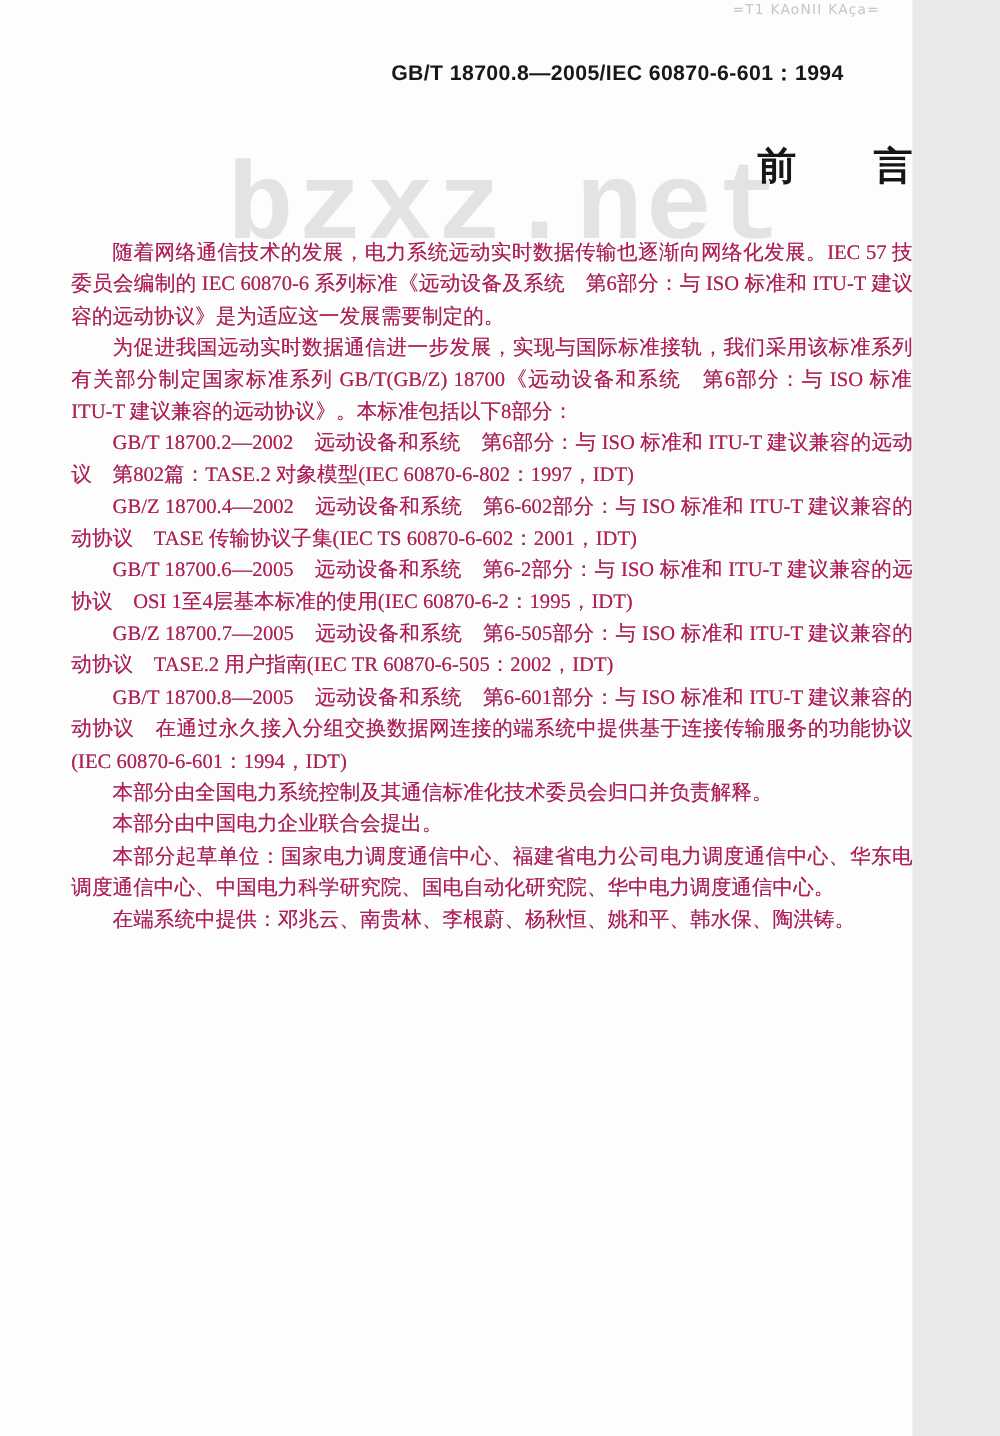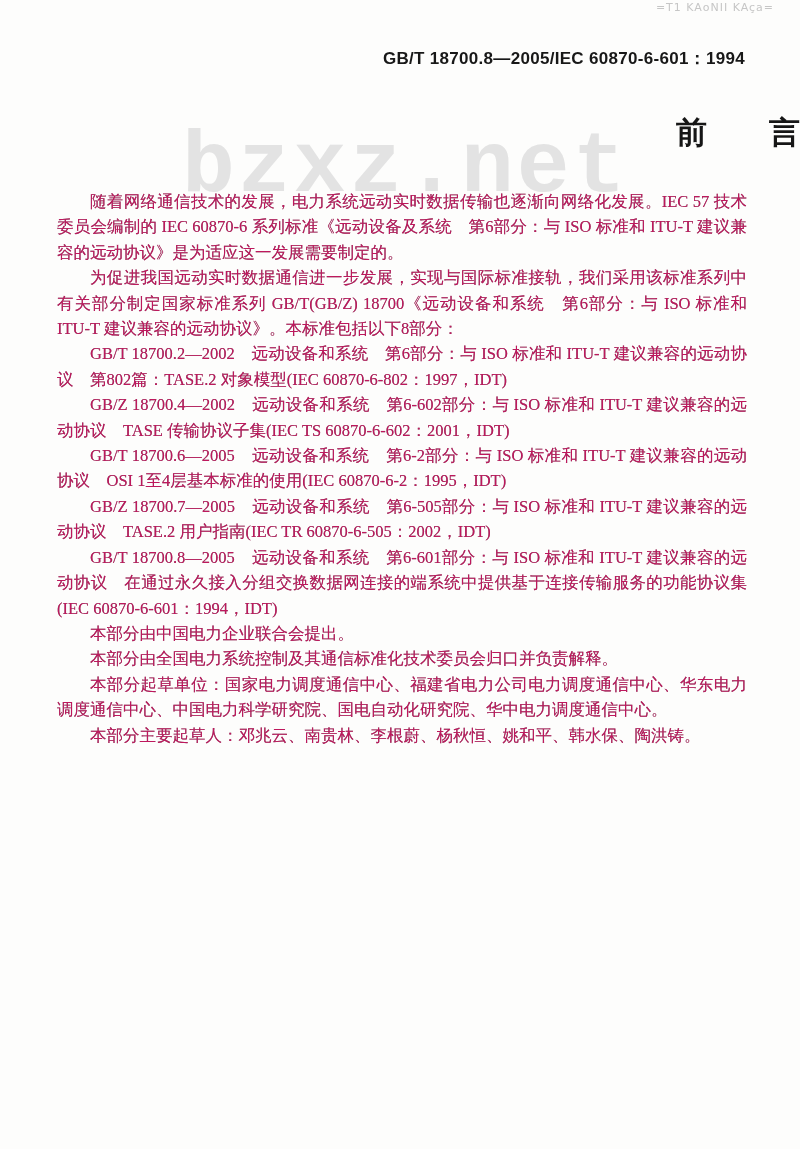--- a/index.html
+++ b/index.html
@@ -4,21 +4,21 @@
 <style>
   * { margin: 0; padding: 0; box-sizing: border-box; }
   html, body { background: #e9e9e9; }
   body {
     width: 800px; height: 1149px;
     font-family: "Liberation Serif", "DejaVu Serif", serif;
     position: relative;
   }
   .page {
     position: relative;
-    width: 800px; height: 1149px;
+    width: 730px; height: 1149px;
     background: #fdfdfc;
     overflow: hidden;
   }
   .corner-mark {
     position: absolute;
     top: 1px; right: 26px;
     font-family: "DejaVu Sans", sans-serif;
     font-size: 11px;
     letter-spacing: 1px;
     color: #c6c6c6;
@@ -82,18 +82,18 @@
   <h1 class="title">前　　言</h1>
 
   <div class="content">
       <p>随着网络通信技术的发展，电力系统远动实时数据传输也逐渐向网络化发展。IEC 57 技术委员会编制的 IEC 60870-6 系列标准《远动设备及系统　第6部分：与 ISO 标准和 ITU-T 建议兼容的远动协议》是为适应这一发展需要制定的。</p>
       <p>为促进我国远动实时数据通信进一步发展，实现与国际标准接轨，我们采用该标准系列中有关部分制定国家标准系列 GB/T(GB/Z) 18700《远动设备和系统　第6部分：与 ISO 标准和 ITU-T 建议兼容的远动协议》。本标准包括以下8部分：</p>
       <p>GB/T 18700.2—2002　远动设备和系统　第6部分：与 ISO 标准和 ITU-T 建议兼容的远动协议　第802篇：TASE.2 对象模型(IEC 60870-6-802：1997，IDT)</p>
       <p>GB/Z 18700.4—2002　远动设备和系统　第6-602部分：与 ISO 标准和 ITU-T 建议兼容的远动协议　TASE 传输协议子集(IEC TS 60870-6-602：2001，IDT)</p>
       <p>GB/T 18700.6—2005　远动设备和系统　第6-2部分：与 ISO 标准和 ITU-T 建议兼容的远动协议　OSI 1至4层基本标准的使用(IEC 60870-6-2：1995，IDT)</p>
       <p>GB/Z 18700.7—2005　远动设备和系统　第6-505部分：与 ISO 标准和 ITU-T 建议兼容的远动协议　TASE.2 用户指南(IEC TR 60870-6-505：2002，IDT)</p>
       <p>GB/T 18700.8—2005　远动设备和系统　第6-601部分：与 ISO 标准和 ITU-T 建议兼容的远动协议　在通过永久接入分组交换数据网连接的端系统中提供基于连接传输服务的功能协议集(IEC 60870-6-601：1994，IDT)</p>
+      <p>本部分由全国电力系统控制及其通信标准化技术委员会归口并负责解释。</p>
       <p>本部分由中国电力企业联合会提出。</p>
-      <p>本部分由全国电力系统控制及其通信标准化技术委员会归口并负责解释。</p>
       <p>本部分起草单位：国家电力调度通信中心、福建省电力公司电力调度通信中心、华东电力调度通信中心、中国电力科学研究院、国电自动化研究院、华中电力调度通信中心。</p>
-      <p>本部分主要起草人：邓兆云、南贵林、李根蔚、杨秋恒、姚和平、韩水保、陶洪铸。</p>
+      <p>在端系统中提供：邓兆云、南贵林、李根蔚、杨秋恒、姚和平、韩水保、陶洪铸。</p>
     </div>
 </div>
 
 </body></html>

